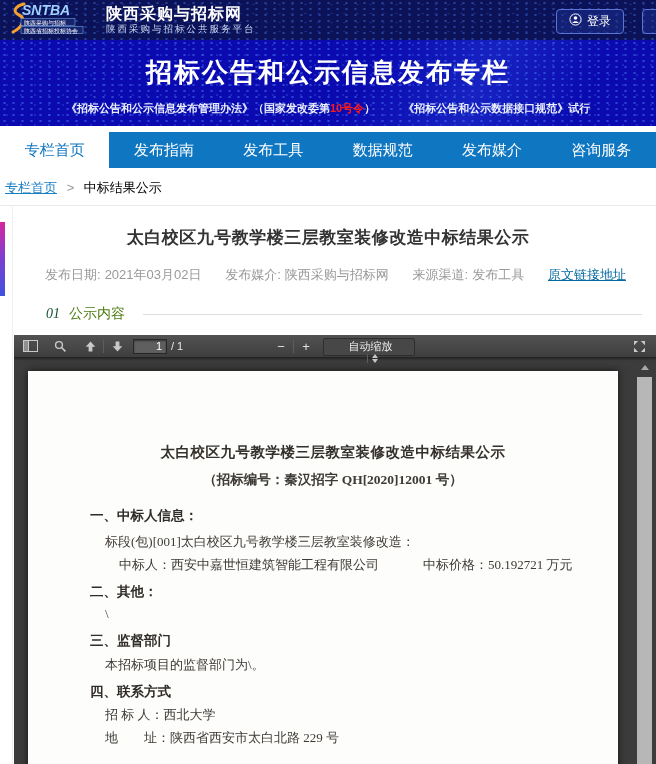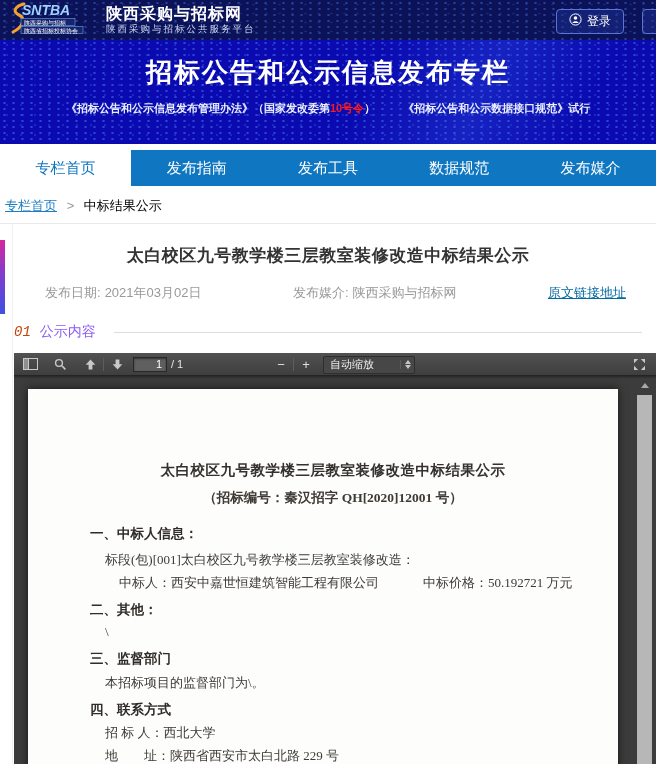--- a/index.html
+++ b/index.html
@@ -25,21 +25,21 @@
   .auth-btn {
     display:flex; align-items:center; gap:5px;
     border:1px solid #5a74d8; background:rgba(30,50,150,.45);
     color:#fff; font-size:12px; padding:3px 12px; border-radius:4px;
     font-family:Liberation Mono, monospace; cursor:pointer; white-space:nowrap;
   }
   .auth-btn.register { width:78px; }
 
   
   .banner {
-    height:104px;
+    height:86px;
     background-color:#0a0ab0;
     background-image:
       radial-gradient(rgba(90,150,255,.42) 1px, transparent 1.6px),
       radial-gradient(rgba(50,90,235,.35) 1px, transparent 1.6px),
       linear-gradient(115deg, rgba(10,10,176,0) 55%, rgba(70,120,255,.22) 72%, rgba(10,10,176,0) 88%);
     background-size:9px 6px, 14px 10px, 100% 100%;
     text-align:center; padding-top:15px;
   }
   .banner-title { color:#fff; font-size:26px; font-weight:bold; letter-spacing:2px; }
   .banner-links { margin-top:11px; display:flex; justify-content:center; gap:28px; }
@@ -66,22 +66,22 @@
   .stripe {
     position:absolute; left:0; top:16px; width:5px; height:74px;
     background:linear-gradient(#d6269e,#7b3fd0,#3f51e0);
   }
   .art-title { text-align:center; margin-top:20px; font-size:17px; font-weight:bold; color:#333; letter-spacing:.5px; }
   .meta { display:flex; align-items:center; justify-content:space-between; padding:0 30px 0 45px; margin-top:17px; font-size:13px; color:#999; }
   .meta .item { white-space:nowrap; }
   .meta .item .v { margin-left:4px; }
   .origin-link { color:#0369a1; text-decoration:underline; cursor:pointer; white-space:nowrap; }
   .sec-head { display:flex; align-items:center; margin-top:21px; padding:0 14px; }
-  .sec-no { font-style:italic; font-size:14px; color:#c2410c; margin-right:9px; font-family:Liberation Mono, monospace; }
-  .sec-title { font-size:14px; color:#8b5cf6; }
+  .sec-no { font-style:italic; font-size:14px; color:#14532d; margin-right:9px; font-family:Liberation Serif, serif;margin-left:32px; }
+  .sec-title { font-size:14px; color:#4d7c0f; }
   .sec-line { flex:1 1 auto; border-top:1px solid #ddd; margin-left:18px; }
 
   
   .pdf { position:relative; margin:12px 0 0 14px; width:642px; height:446px; overflow:hidden; background:#3c3c3c; }
   .pdf-toolbar {
     position:relative; height:23px;
     background:linear-gradient(#525252,#3e3e3e);
     border-bottom:1px solid #242424;
     box-shadow:0 1px 2px rgba(0,0,0,.4);
     display:flex; align-items:center; padding:0 6px; color:#ddd; z-index:3;
@@ -94,21 +94,21 @@
     background:#5f5f5f; border:1px solid #282828; box-shadow:inset 0 1px 2px rgba(0,0,0,.45);
     color:#fff; font-size:11px; text-align:right; padding-right:4px; font-family:inherit;
   }
   .page-total { font-size:11px; color:#e6e6e6; margin-left:4px; }
   .zoom-cluster { position:absolute; left:258px; top:0; height:23px; display:flex; align-items:center; }
   .zoom-btn { width:18px; text-align:center; font-size:13px; color:#e0e0e0; cursor:pointer; }
   .zoom-select {
     width:92px; height:18px; margin-left:8px; padding:0 3px 0 6px;
     background:#474747; border:1px solid #2e2e2e; border-radius:2px;
     display:flex; align-items:center; justify-content:space-between;
-    font-size:11px; color:#eee; cursor:pointer;
+    font-size:11px; color:#eee; cursor:pointer;flex-direction:column;
   }
   .stepper { display:flex; flex-direction:column; gap:1px; padding-left:4px; border-left:1px solid #5c5c5c; margin-left:4px; }
   .stepper i { width:0; height:0; border-left:3px solid transparent; border-right:3px solid transparent; }
   .stepper .up { border-bottom:4px solid #c6c6c6; }
   .stepper .dn { border-top:4px solid #c6c6c6; }
   .fullscreen-btn { position:absolute; right:8px; top:3px; width:18px; height:17px; display:flex; align-items:center; justify-content:center; cursor:pointer; }
 
   .pdf-body { position:absolute; top:24px; left:0; right:0; bottom:0; background:#3c3c3c; }
   .pdf-page {
     position:absolute; left:14px; width:590px; top:12px; height:520px;
@@ -182,36 +182,38 @@
       <a class="banner-link">《招标公告和公示数据接口规范》试行</a>
     </div>
   </div>
 
   <nav class="tabs">
     <div class="tab active">专栏首页</div>
     <div class="tab">发布指南</div>
     <div class="tab">发布工具</div>
     <div class="tab">数据规范</div>
     <div class="tab">发布媒介</div>
+    <div class="tab">咨询服务</div>
   </nav>
 
   <div class="breadcrumb">
     <a class="home">专栏首页</a>
     <span class="sep">&gt;</span>
     <span class="current">中标结果公示</span>
   </div>
 
   <div class="content">
     <div class="stripe"></div>
 
     <h2 class="art-title">太白校区九号教学楼三层教室装修改造中标结果公示</h2>
 
     <div class="meta">
       <span class="item"><span>发布日期:</span><span class="v">2021年03月02日</span></span>
       <span class="item"><span>发布媒介:</span><span class="v">陕西采购与招标网</span></span>
+      <span class="item"><span>来源渠道:</span><span class="v">发布工具</span></span>
       <a class="origin-link">原文链接地址</a>
     </div>
 
     <div class="sec-head">
       <span class="sec-no">01</span>
       <span class="sec-title">公示内容</span>
       <span class="sec-line"></span>
     </div>
 
     <div class="pdf">

